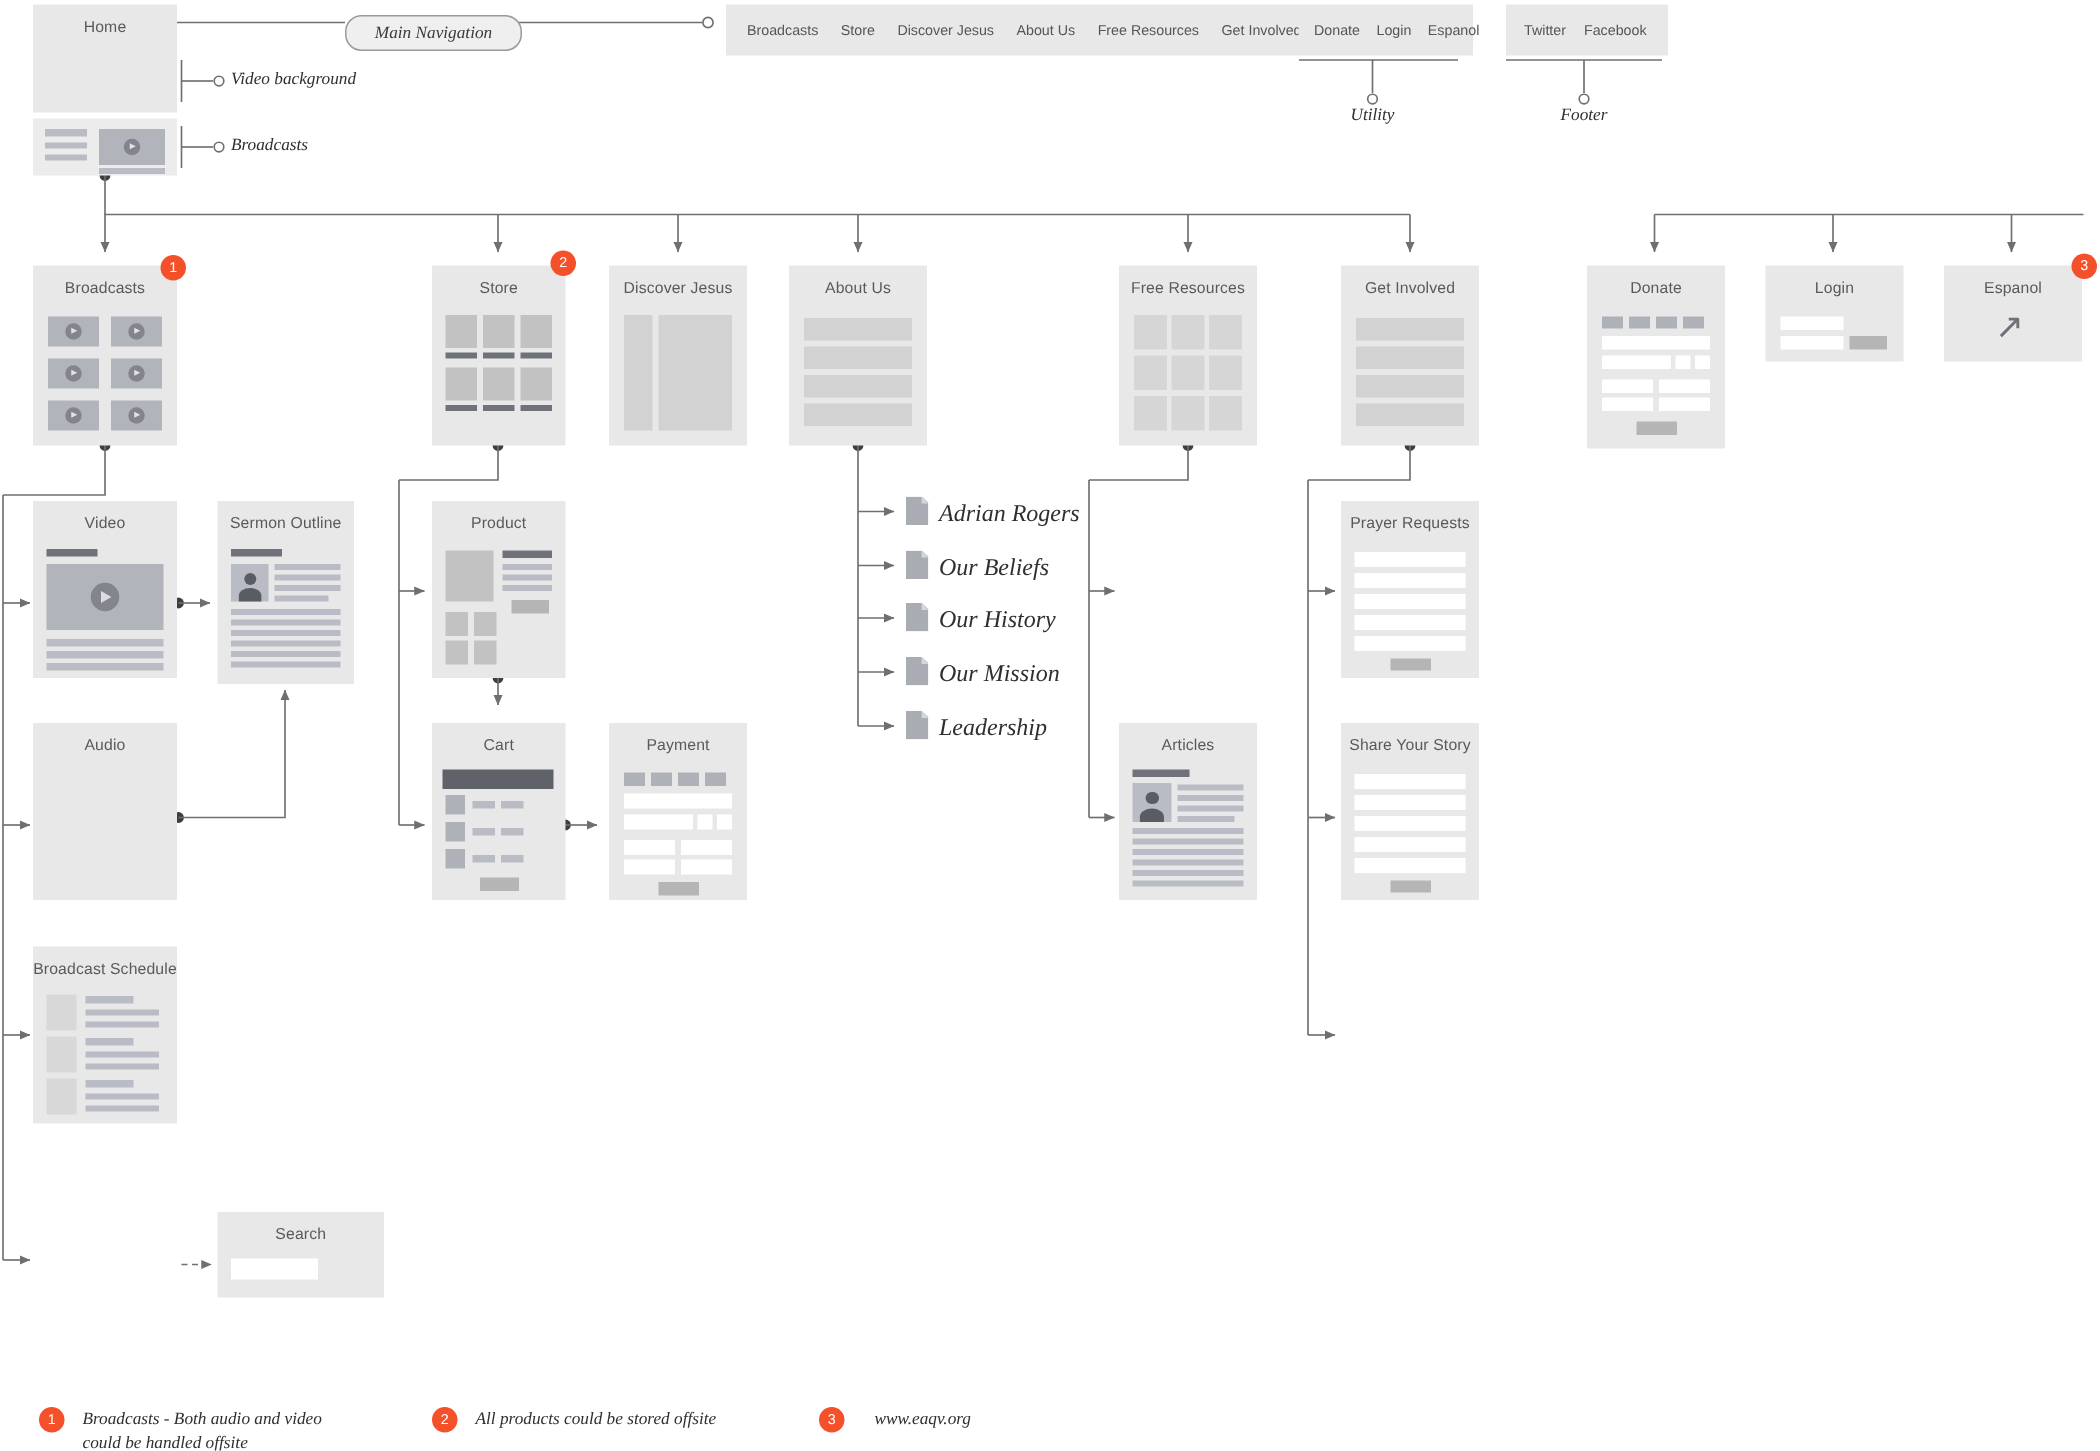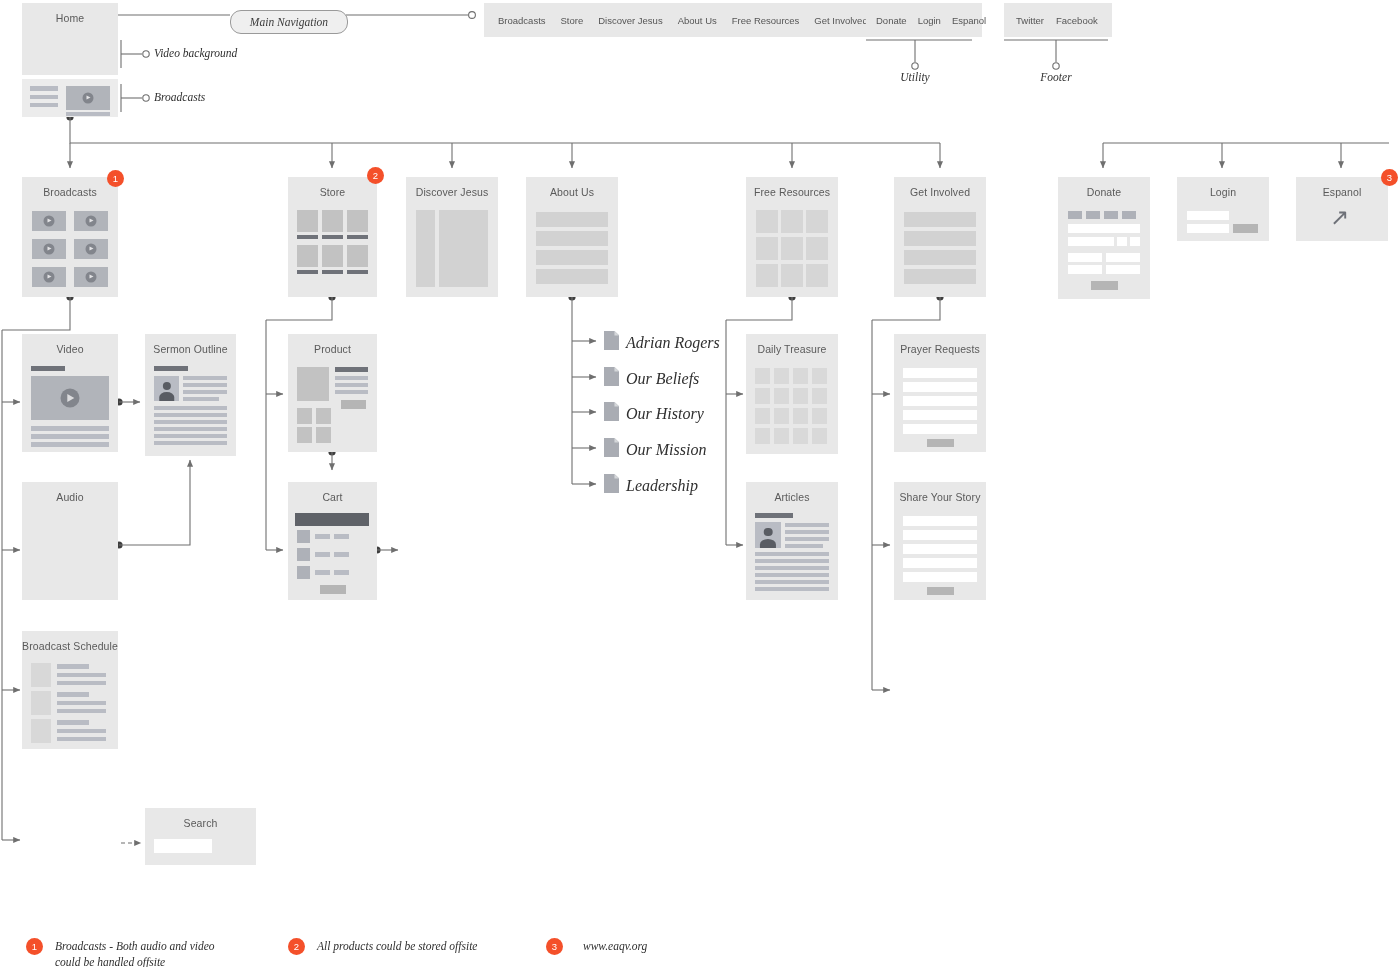--- a/index.html
+++ b/index.html
@@ -429,20 +429,36 @@
     <div class="bar" style="position:absolute;left:27px;top:70px;width:15px;height:5px;"></div>
     <div class="bar" style="position:absolute;left:46px;top:70px;width:15px;height:5px;"></div>
 
     <div class="blk-d" style="position:absolute;left:9px;top:84px;width:13px;height:13px;"></div>
     <div class="bar" style="position:absolute;left:27px;top:88px;width:15px;height:5px;"></div>
     <div class="bar" style="position:absolute;left:46px;top:88px;width:15px;height:5px;"></div>
 
     <div class="btn-g" style="position:absolute;left:32px;top:103px;width:26px;height:9px;"></div>
   </div>
 
+  <div class="card" style="left:406px;top:482px;width:92px;height:118px;">
+    <div class="ttl">Payment</div>
+    <div class="blk-d" style="position:absolute;left:10px;top:33px;width:14px;height:9px;"></div>
+    <div class="blk-d" style="position:absolute;left:28px;top:33px;width:14px;height:9px;"></div>
+    <div class="blk-d" style="position:absolute;left:46px;top:33px;width:14px;height:9px;"></div>
+    <div class="blk-d" style="position:absolute;left:64px;top:33px;width:14px;height:9px;"></div>
+    <div class="white" style="position:absolute;left:10px;top:47px;width:72px;height:10px;"></div>
+    <div class="white" style="position:absolute;left:10px;top:61px;width:46px;height:10px;"></div>
+    <div class="white" style="position:absolute;left:59px;top:61px;width:10px;height:10px;"></div>
+    <div class="white" style="position:absolute;left:72px;top:61px;width:10px;height:10px;"></div>
+    <div class="white" style="position:absolute;left:10px;top:78px;width:34px;height:10px;"></div>
+    <div class="white" style="position:absolute;left:48px;top:78px;width:34px;height:10px;"></div>
+    <div class="white" style="position:absolute;left:10px;top:91px;width:34px;height:10px;"></div>
+    <div class="white" style="position:absolute;left:48px;top:91px;width:34px;height:10px;"></div>
+    <div class="btn-g" style="position:absolute;left:33px;top:106px;width:27px;height:9px;"></div>
+  </div>
 
   <div class="docleaf" style="left:604px;top:331px;">
       <span class="body"></span>
       <span class="fold"></span>
     </div>
   <div class="leaflbl" style="left:626px;top:334px;">Adrian Rogers</div>
 
   <div class="docleaf" style="left:604px;top:367px;">
       <span class="body"></span>
       <span class="fold"></span>
@@ -460,39 +476,20 @@
       <span class="fold"></span>
     </div>
   <div class="leaflbl" style="left:626px;top:441px;">Our Mission</div>
 
   <div class="docleaf" style="left:604px;top:474px;">
       <span class="body"></span>
       <span class="fold"></span>
     </div>
   <div class="leaflbl" style="left:626px;top:477px;">Leadership</div>
 
-  <div class="card" style="left:746px;top:334px;width:92px;height:120px;">
-    <div class="ttl">Daily Treasure</div>
-    <div class="blk" style="position:absolute;left:9px;top:34px;width:15px;height:16px;background:#d9d9d9;"></div>
-    <div class="blk" style="position:absolute;left:28px;top:34px;width:15px;height:16px;background:#d9d9d9;"></div>
-    <div class="blk" style="position:absolute;left:47px;top:34px;width:15px;height:16px;background:#d9d9d9;"></div>
-    <div class="blk" style="position:absolute;left:66px;top:34px;width:15px;height:16px;background:#d9d9d9;"></div>
-    <div class="blk" style="position:absolute;left:9px;top:54px;width:15px;height:16px;background:#d9d9d9;"></div>
-    <div class="blk" style="position:absolute;left:28px;top:54px;width:15px;height:16px;background:#d9d9d9;"></div>
-    <div class="blk" style="position:absolute;left:47px;top:54px;width:15px;height:16px;background:#d9d9d9;"></div>
-    <div class="blk" style="position:absolute;left:66px;top:54px;width:15px;height:16px;background:#d9d9d9;"></div>
-    <div class="blk" style="position:absolute;left:9px;top:74px;width:15px;height:16px;background:#d9d9d9;"></div>
-    <div class="blk" style="position:absolute;left:28px;top:74px;width:15px;height:16px;background:#d9d9d9;"></div>
-    <div class="blk" style="position:absolute;left:47px;top:74px;width:15px;height:16px;background:#d9d9d9;"></div>
-    <div class="blk" style="position:absolute;left:66px;top:74px;width:15px;height:16px;background:#d9d9d9;"></div>
-    <div class="blk" style="position:absolute;left:9px;top:94px;width:15px;height:16px;background:#d9d9d9;"></div>
-    <div class="blk" style="position:absolute;left:28px;top:94px;width:15px;height:16px;background:#d9d9d9;"></div>
-    <div class="blk" style="position:absolute;left:47px;top:94px;width:15px;height:16px;background:#d9d9d9;"></div>
-    <div class="blk" style="position:absolute;left:66px;top:94px;width:15px;height:16px;background:#d9d9d9;"></div>
-  </div>
 
   <div class="card" style="left:746px;top:482px;width:92px;height:118px;">
     <div class="ttl">Articles</div>
     <div class="bar-dk" style="position:absolute;left:9px;top:31px;width:38px;height:5px;"></div>
     <div class="person" style="position:absolute;left:9px;top:40px;width:26px;height:26px;">
       <span class="h"></span>
         <span class="b"></span>
     </div>
     <div class="bar" style="position:absolute;left:39px;top:41px;width:44px;height:4px;"></div>
     <div class="bar" style="position:absolute;left:39px;top:48px;width:44px;height:4px;"></div>

